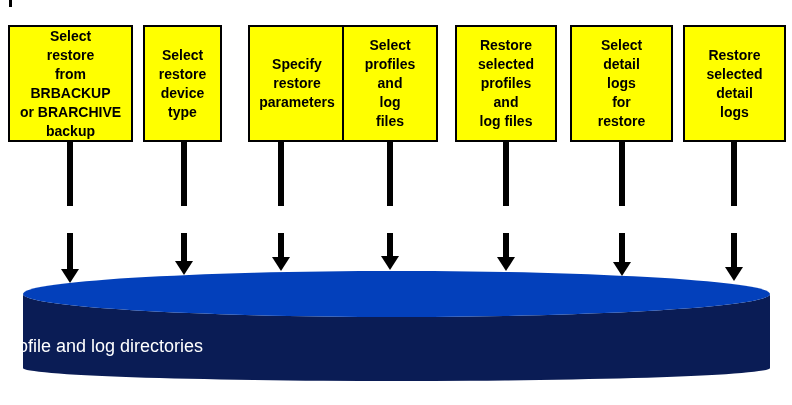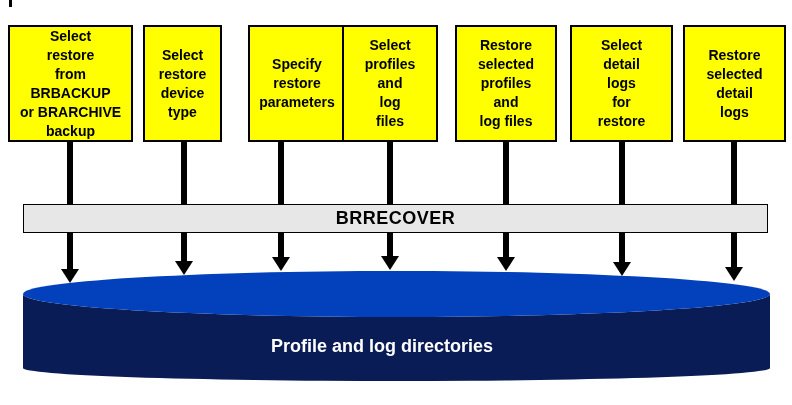--- a/index.html
+++ b/index.html
@@ -73,23 +73,22 @@
     height: 405px;
   }
   #disk-layer  { z-index: 1; }
   #arrows-layer{ z-index: 2; }
   .arrow-part { fill: var(--line-color, #000); }
   #disk-label {
     position: absolute;
     left: 0;
     top: 336px;
     width: 764px;
-    text-align: center;
     font-size: 18px;
-    font-weight: bold;
+    font-weight: normal;
     color: var(--disk-text-color, #fff);
     z-index: 2;
   }
   #artifact-line {
     position: absolute;
     left: 9px;
     top: 0;
     width: 3px;
     height: 7px;
     background: var(--line-color, #000);
@@ -116,23 +115,20 @@
       <rect x="387" y="233" width="6" height="23" class="arrow-part"></rect>
       <polygon points="381,256 399,256 390,270" class="arrow-part"></polygon>
       <rect x="503" y="233" width="6" height="24" class="arrow-part"></rect>
       <polygon points="497,257 515,257 506,271" class="arrow-part"></polygon>
       <rect x="619" y="233" width="6" height="29" class="arrow-part"></rect>
       <polygon points="613,262 631,262 622,276" class="arrow-part"></polygon>
       <rect x="731" y="233" width="6" height="34" class="arrow-part"></rect>
       <polygon points="725,267 743,267 734,281" class="arrow-part"></polygon>
     </svg>
 
-  <div id="brrecover-bar">
-    <span>BRRECOVER</span>
-  </div>
 
   <div id="disk-label">Profile and log directories</div>
 
   <div id="artifact-line"></div>
 
 <div class="stem" style="left: 67px;"></div>
     <div class="step-box" style="left: 8px; width: 125px;">
       <span>Select
 restore
 from

